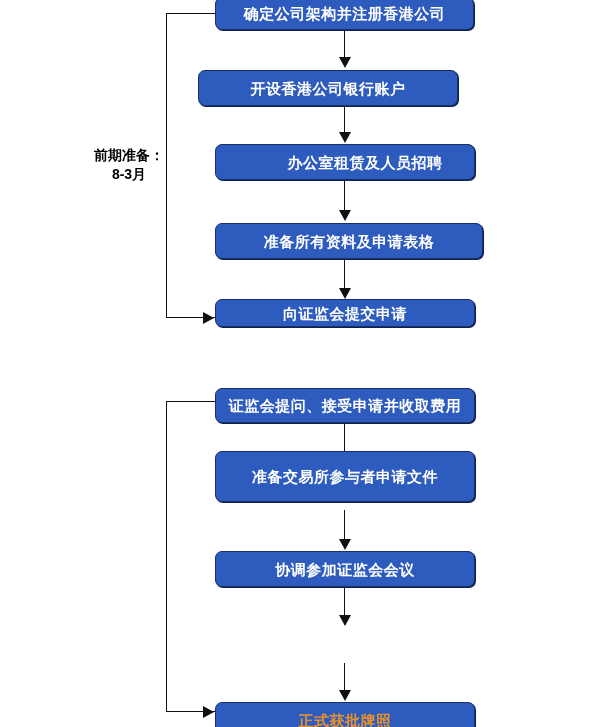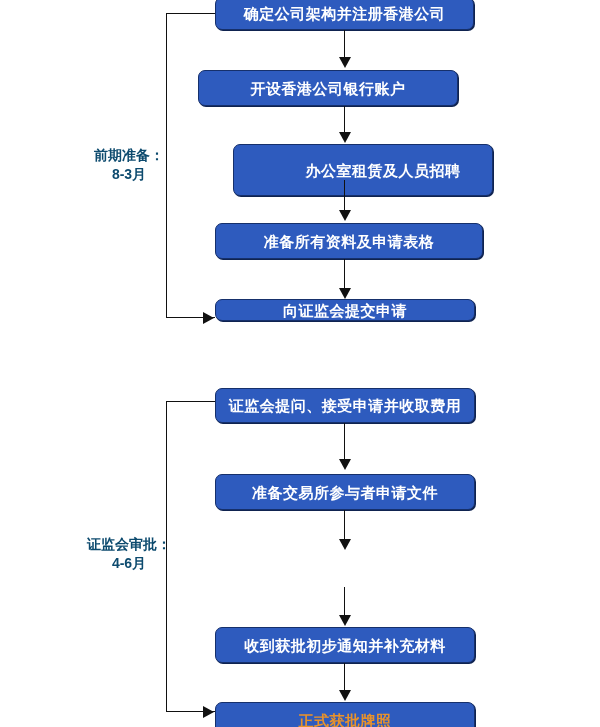--- a/index.html
+++ b/index.html
@@ -37,21 +37,21 @@
     white-space: nowrap;
     line-height: 1;
   }
   .node.highlight {
     color: #E8922B;
   }
 
   
   .stage-label {
     position: absolute;
-    color: #0c4a6e;
+    color: #000000;
     font-weight: bold;
     font-size: 14px;
     line-height: 1.35;
     text-align: center;
     white-space: nowrap;
   }
 
   
   .v-line {
     position: absolute;
@@ -99,54 +99,50 @@
   <div class="node" style="left:215px; top:-3px; width:259px; height:33px;">确定公司架构并注册香港公司</div>
 
   <div class="v-line" style="left:344px; top:30px; height:29px;"></div>
   <div class="arrow-down" style="left:339px; top:57px;"></div>
 
   <div class="node" style="left:198px; top:70px; width:260px; height:36px;">开设香港公司银行账户</div>
 
   <div class="v-line" style="left:344px; top:106px; height:28px;"></div>
   <div class="arrow-down" style="left:339px; top:132px;"></div>
 
-  <div class="node" style="left:233px; top:144px; width:260px; height:52px;padding-left:40px;">办公室租赁及人员招聘</div>
+  <div class="node" style="left:215px; top:144px; width:260px; height:36px;padding-left:40px;">办公室租赁及人员招聘</div>
 
   <div class="v-line" style="left:344px; top:180px; height:32px;"></div>
   <div class="arrow-down" style="left:339px; top:210px;"></div>
 
   <div class="node" style="left:215px; top:223px; width:268px; height:36px;">准备所有资料及申请表格</div>
 
   <div class="v-line" style="left:344px; top:259px; height:32px;"></div>
   <div class="arrow-down" style="left:339px; top:288px;"></div>
 
-  <div class="node" style="left:215px; top:299px; width:260px; height:22px;">向证监会提交申请</div>
+  <div class="node" style="left:215px; top:299px; width:260px; height:28px;">向证监会提交申请</div>
 
   <div class="bracket" style="left:166px; top:401px; width:49px; height:311px; border-radius:0;"></div>
   <div class="arrow-right" style="left:203px; top:706px;"></div>
 
-  <div class="stage-label" style="left:64px; top:535px; width:130px;">
-    <div>证监会审批：</div>
-    <div>4-6月</div>
-  </div>
 
   <div class="node" style="left:215px; top:388px; width:260px; height:35px;">证监会提问、接受申请并收取费用</div>
 
   <div class="v-line" style="left:344px; top:423px; height:39px;"></div>
   <div class="arrow-down" style="left:339px; top:459px;"></div>
 
-  <div class="node" style="left:215px; top:474px; width:260px; height:36px;">准备交易所参与者申请文件</div>
+  <div class="node" style="left:215px; top:451px; width:260px; height:51px;">准备交易所参与者申请文件</div>
 
   <div class="v-line" style="left:344px; top:510px; height:32px;"></div>
   <div class="arrow-down" style="left:339px; top:539px;"></div>
 
+  <div class="node" style="left:215px; top:551px; width:260px; height:36px;">协调参加证监会会议</div>
 
   <div class="v-line" style="left:344px; top:587px; height:32px;"></div>
   <div class="arrow-down" style="left:339px; top:615px;"></div>
 
-  <div class="node" style="left:215px; top:627px; width:260px; height:36px;">收到获批初步通知并补充材料</div>
 
   <div class="v-line" style="left:344px; top:663px; height:29px;"></div>
   <div class="arrow-down" style="left:339px; top:690px;"></div>
 
   <div class="node highlight" style="left:215px; top:702px; width:260px; height:36px;">正式获批牌照</div>
 
 </div>
 
 </body></html>

